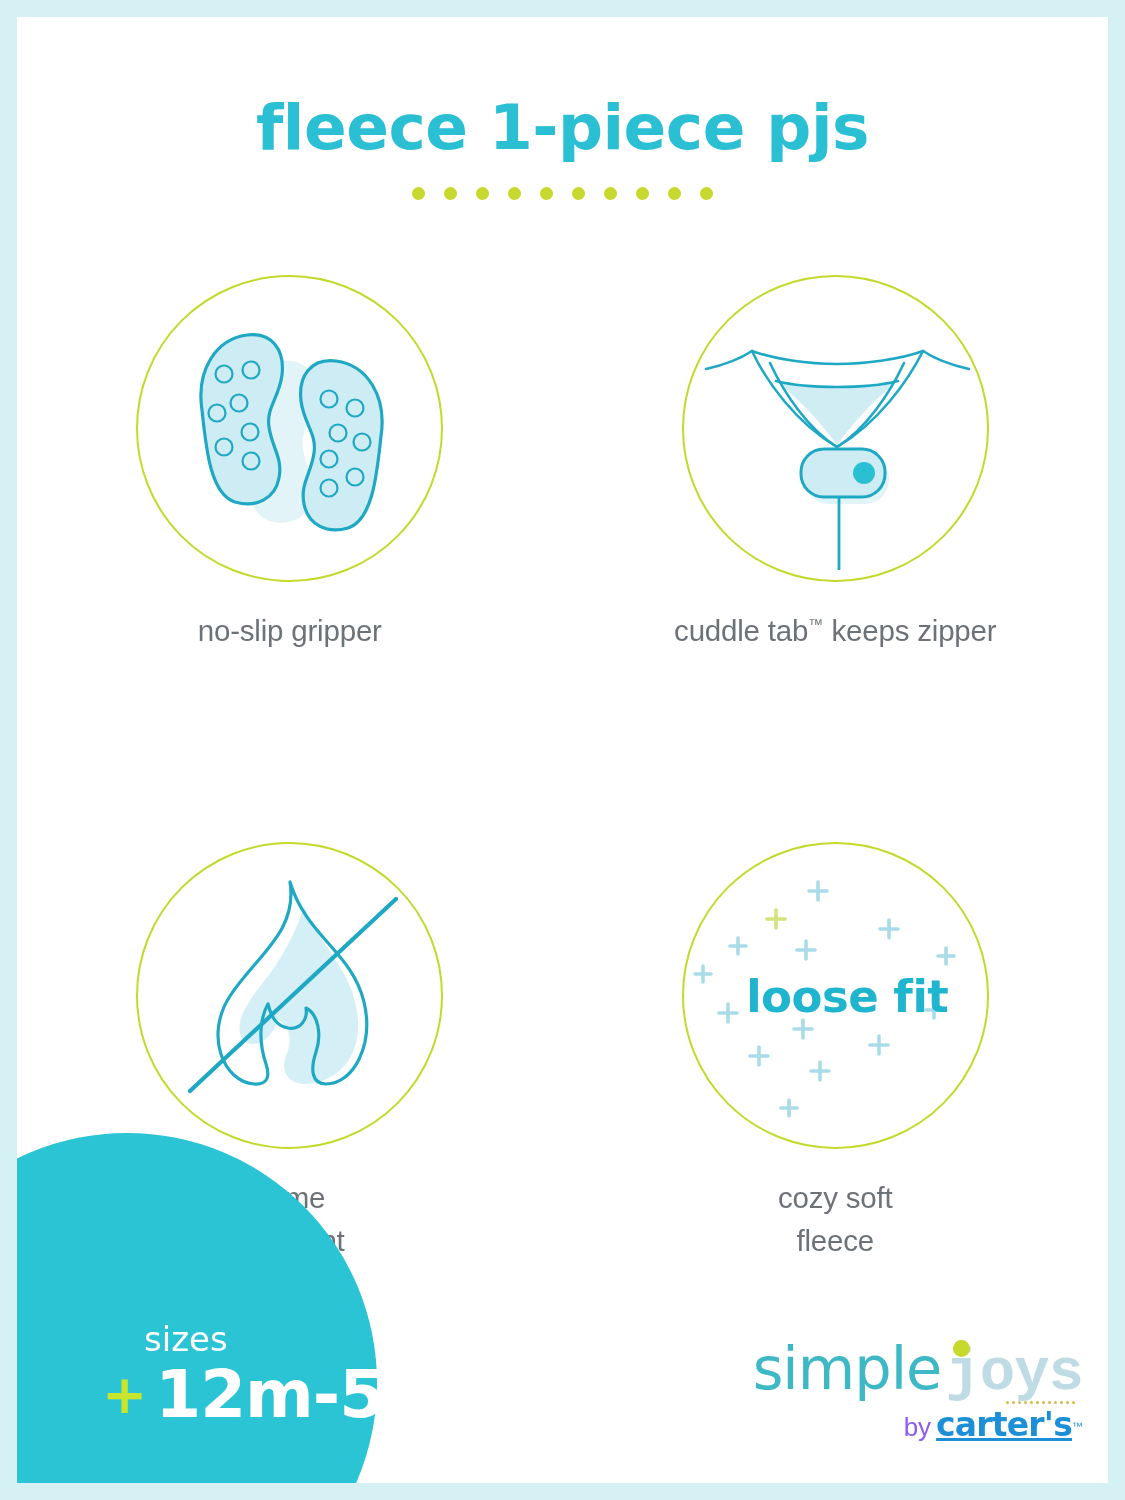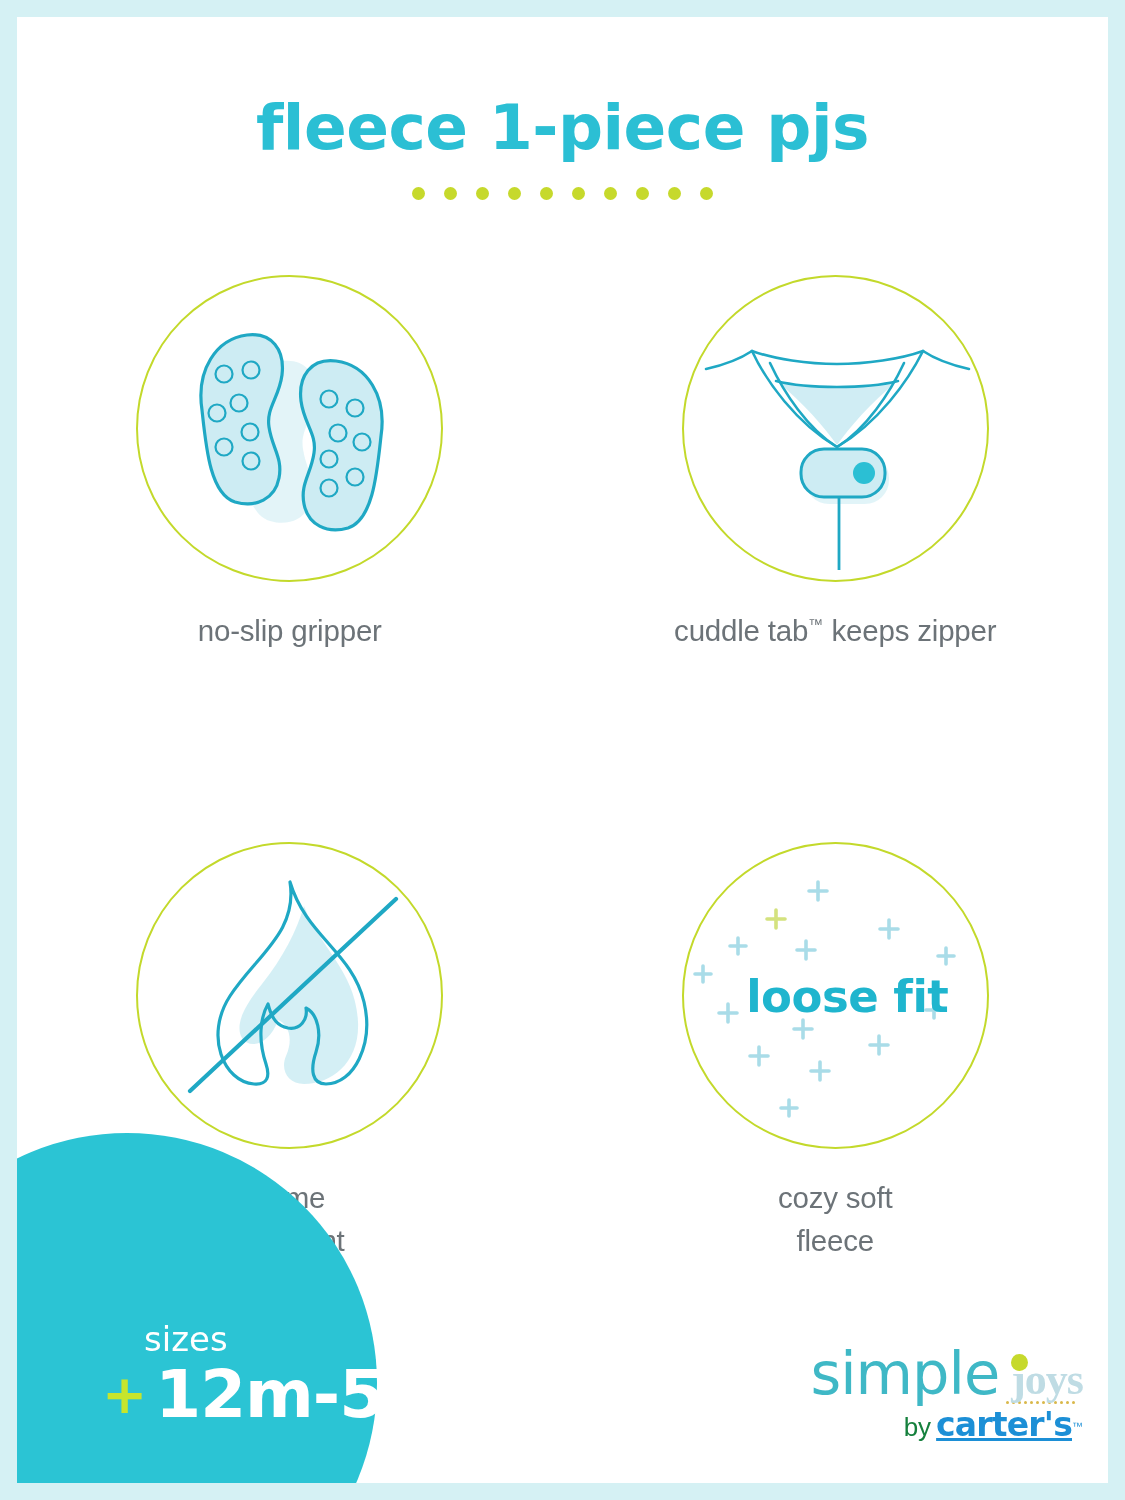--- a/index.html
+++ b/index.html
@@ -99,41 +99,41 @@
   #logo { position:absolute; right:25px; bottom:42px; text-align:right; }
   #logo-line1 { line-height:1; white-space:nowrap; }
   .logo-simple {
     font-family:"DejaVu Sans", sans-serif;
     font-size:59px;
     color:#3FB8C6;
     letter-spacing:-1px;
   }
   .logo-joys-wrap { position:relative; display:inline-block; }
   .logo-joys {
-    font-family:Liberation Serif, serif;
+    font-family:Liberation Mono, monospace;
     font-weight:bold;
-    font-size:44px;
+    font-size:59px;
     color:#BFDCE4;
     letter-spacing:-1px;
-    margin-left:12px;
+    margin-left:4px;
   }
   #joy-dot {
     position:absolute;
     left:12px; top:-4px;
     width:17px; height:17px;
     border-radius:50%;
     background:#C6D92C;
   }
   #logo-dots {
     display:flex; justify-content:flex-end; gap:3px;
     margin-top:-2px; margin-right:8px;
   }
   .mini-dot { width:3px; height:3px; border-radius:50%; background:#D9B84A; }
   #logo-line2 { margin-top:4px; line-height:1; white-space:nowrap; }
-  .logo-by { font-family:"Liberation Sans", sans-serif; font-size:26px; color:#15803d; }
+  .logo-by { font-family:"Liberation Sans", sans-serif; font-size:26px; color:#8b5cf6; }
   .logo-carters {
     font-family:"DejaVu Sans", sans-serif; font-weight:bold;
     font-size:33px; color:#1C8FD6; letter-spacing:-0.8px; margin-left:5px;text-decoration:underline;
   }
   .logo-tm { font-size:11px; vertical-align:super; color:#1C8FD6; }
 </style>
 </head>
 <body>
 
 <div id="poster">

